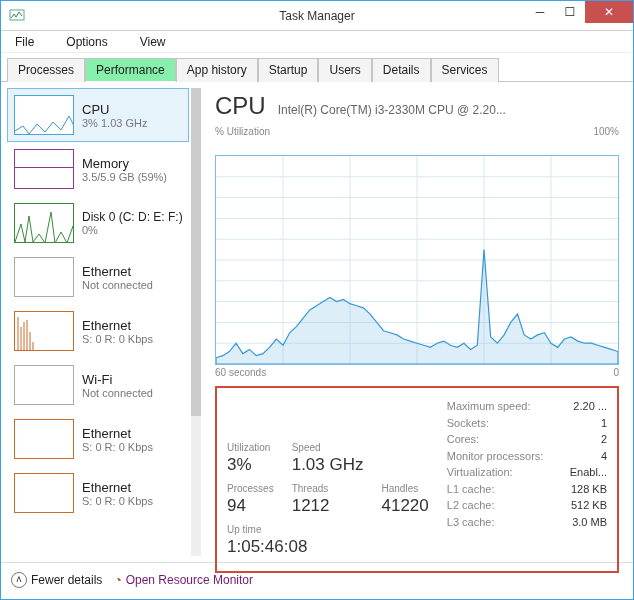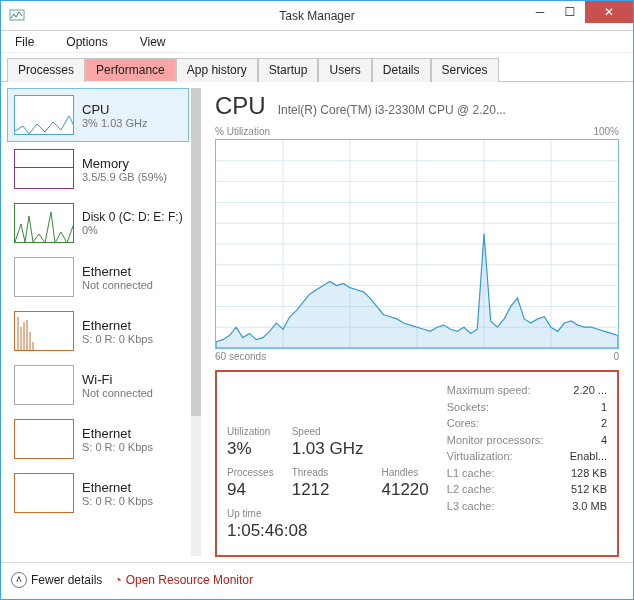--- a/index.html
+++ b/index.html
@@ -7,58 +7,58 @@
 .titlebar { height: 30px; background: #fff; display: flex; align-items: center; justify-content: center; position: relative; border-bottom: 1px solid #d0d0d0; }
 .titlebar .title { font-size: 12px; color: #333; }
 .titlebar .icon { position: absolute; left: 8px; top: 7px; width: 16px; height: 16px; }
 .winbtns { position: absolute; right: 0; top: 0; display: flex; }
 .winbtn { width: 30px; height: 22px; display: flex; align-items: center; justify-content: center; font-size: 12px; cursor: pointer; }
 .winbtn.close { width: 48px; background: #c8504f; color: #fff; }
 .menubar { height: 22px; display: flex; align-items: center; padding: 0 6px; gap: 16px; border-bottom: 1px solid #eee; }
 .menuitem { padding: 2px 8px; cursor: pointer; }
 .tabs { display: flex; padding: 4px 6px 0 6px; border-bottom: 1px solid #c5c5c5; gap: 0; }
 .tab { padding: 4px 10px; border: 1px solid #c5c5c5; border-bottom: none; background: #f4f4f4; cursor: pointer; font-size: 12px; position: relative; top: 1px; }
-.tab.active { background: #fca5a5; border-bottom: 1px solid #fff; z-index: 2; }
+.tab.active { background: #86efac; border-bottom: 1px solid #fff; z-index: 2; }
 .content { display: flex; height: 480px; }
 .sidebar { width: 200px; padding: 6px 0 6px 6px; overflow-y: auto; position: relative; }
 .scrollbar { position: absolute; right: 0; top: 6px; bottom: 6px; width: 10px; background: #eee; }
 .scrollthumb { position: absolute; left: 0; right: 0; top: 0; height: 70%; background: #ccc; }
 .side-item { display: flex; gap: 8px; padding: 6px; border: 1px solid transparent; cursor: pointer; margin-right: 12px; }
 .side-item.selected { border: 1px solid #7abbe8; background: #e6f3fb; }
 .thumb { width: 60px; height: 40px; border: 1px solid #999; background: #fff; position: relative; overflow: hidden; flex-shrink: 0; }
 .side-info { display: flex; flex-direction: column; justify-content: center; }
 .side-title { font-size: 13px; color: #222; }
 .side-sub { font-size: 11px; color: #777; }
 .thumb.cpu { border-color: #4aa6d8; }
 .thumb.mem { border-color: #8a3a8a; }
 .thumb.disk { border-color: #3a8a3a; }
 .thumb.eth1 { border-color: #aaa; }
 .thumb.eth2 { border-color: #c86a2a; }
 .thumb.wifi { border-color: #aaa; }
 .main { flex: 1; padding: 10px 14px 0 14px; display: flex; flex-direction: column; }
 .main-header { display: flex; align-items: baseline; gap: 12px; margin-bottom: 6px; }
 .main-title { font-size: 24px; font-weight: 300; color: #333; }
 .main-sub { font-size: 12px; color: #666; white-space: nowrap; overflow: hidden; text-overflow: ellipsis; max-width: 280px; }
-.chart-labels { display: flex; justify-content: space-between; font-size: 10px; color: #888; margin-bottom: 2px; }
+.chart-labels { display: flex; justify-content: space-between; font-size: 10px; color: #888; margin-bottom: 18px; }
 .chart { height: 210px; border: 1px solid #7abbe8; position: relative; background: #fff; margin-bottom: 2px; }
 .chart-grid { position: absolute; inset: 0; }
 .chart-grid line { stroke: #d8e8f2; stroke-width: 1; }
 .chart-path { fill: rgba(122,187,232,0.25); stroke: #3598d4; stroke-width: 1.2; }
 .chart-bottom-labels { display: flex; justify-content: space-between; font-size: 10px; color: #888; margin-bottom: 8px; gap: 6px; }
 .stats { border: 2px solid #d04a3a; padding: 10px 10px 8px 10px; display: flex; gap: 18px; }
 .stats-left { display: grid; grid-template-columns: auto auto auto; column-gap: 18px; row-gap: 2px; margin-top: 44px; }
 .stat-label { font-size: 10px; color: #888; grid-column: span 1; }
 .stat-val { font-size: 17px; color: #333; margin-bottom: 6px; }
 .stat-wide { grid-column: 1 / span 3; }
 .stats-right { flex: 1; font-size: 11px; color: #333; }
 .stats-right .row { display: flex; justify-content: space-between; line-height: 1.5; }
 .stats-right .row .k { color: #888; text-align: center; }
 .stats-right .row .v { color: #333; white-space: nowrap; max-width: 55px; overflow: hidden; text-overflow: ellipsis; }
 .footer { height: 34px; border-top: 1px solid #ddd; display: flex; align-items: center; padding: 0 10px; gap: 12px; }
-.footer a { color: #b91c1c; text-decoration: none; cursor: pointer; }
+.footer a { color: #701a75; text-decoration: none; cursor: pointer; }
 .fewer { display: flex; align-items: center; gap: 4px; cursor: pointer; }
 .circ { width: 16px; height: 16px; border: 1px solid #777; border-radius: 50%; display: flex; align-items: center; justify-content: center; font-size: 10px; }
 .resmon { display: flex; align-items: center; gap: 4px; }
 </style>
 </head>
 <body>
 
 <div class="titlebar">
   <svg class="icon" viewBox="0 0 16 16">
       <rect x="1" y="2" width="14" height="10" fill="#fff" stroke="#5a9" stroke-width="1"></rect>

